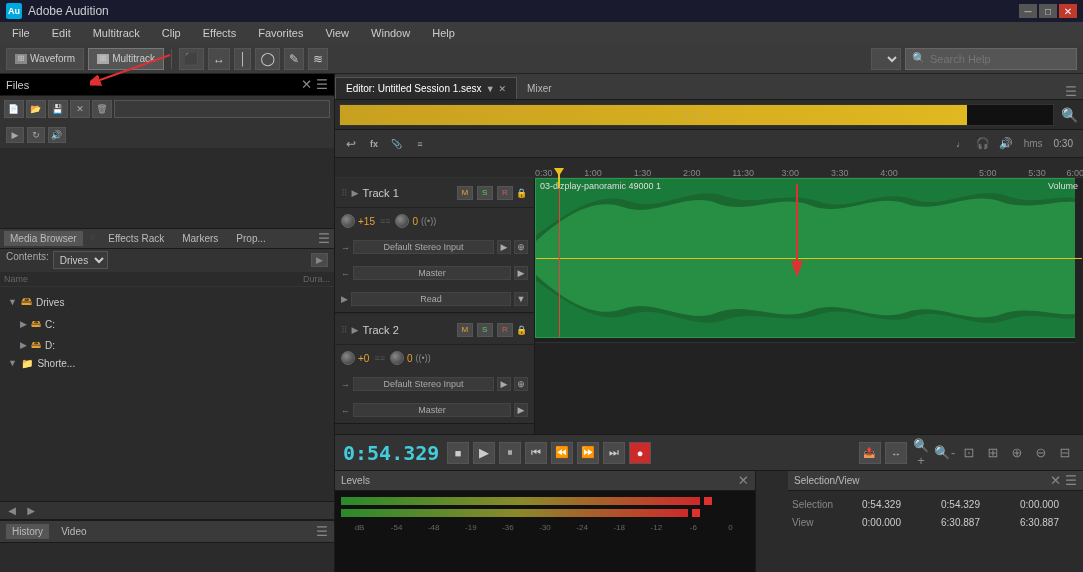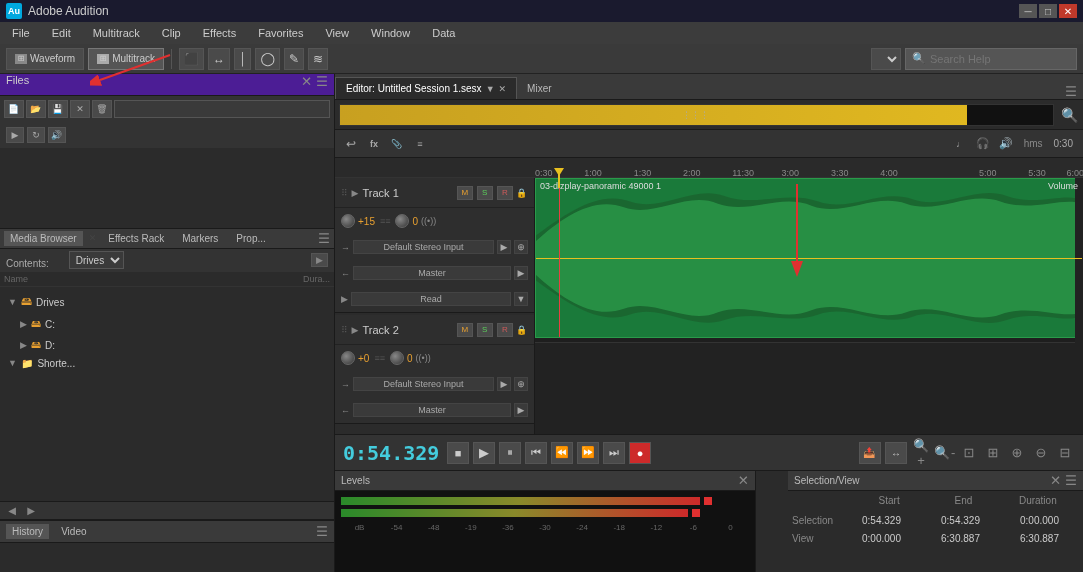--- a/index.html
+++ b/index.html
@@ -31,34 +31,34 @@
     #default-dropdown { background: #4a4a4a; border: 1px solid #555; color: #ccc; height: 22px; padding: 0 4px; font-size: 11px; }
 
     
     #main-layout { display: flex; height: calc(572px - 74px); }
 
     
     #left-panel { width: 335px; display: flex; flex-direction: column; background: #2b2b2b; border-right: 1px solid #1a1a1a; }
 
     
     #files-panel { height: 155px; border-bottom: 1px solid #1a1a1a; }
-    #files-header { background: #4c1d95; height: 22px; display: flex; align-items: flex-start; padding: 0 6px; gap: 4px; border-bottom: 1px solid #1a1a1a; }
+    #files-header { background: #000000; height: 22px; display: flex; align-items: center; padding: 0 6px; gap: 4px; border-bottom: 1px solid #1a1a1a; }
     #files-toolbar { background: #333; height: 26px; display: flex; align-items: center; padding: 0 4px; gap: 2px; }
     .files-tb-btn { background: #4a4a4a; border: 1px solid #555; width: 20px; height: 18px; display: flex; align-items: center; justify-content: center; cursor: pointer; font-size: 9px; color: #aaa; }
     #files-search { flex: 1; background: #3a3a3a; border: 1px solid #555; height: 18px; padding: 0 4px; color: #ccc; font-size: 10px; }
     #files-toolbar2 { background: #333; height: 26px; display: flex; align-items: center; padding: 0 6px; gap: 3px; }
     .play-btn { background: #4a4a4a; border: 1px solid #555; width: 18px; height: 16px; display: flex; align-items: center; justify-content: center; cursor: pointer; font-size: 9px; color: #aaa; }
 
     
     #media-browser { flex: 1; border-bottom: 1px solid #1a1a1a; overflow: hidden; }
     #mb-header { background: #3a3a3a; height: 22px; display: flex; align-items: center; padding: 0 4px; gap: 6px; border-bottom: 1px solid #1a1a1a; }
     .mb-tab { padding: 2px 6px; font-size: 10px; color: #bbb; cursor: pointer; }
     .mb-tab.active { background: #555; }
     #mb-toolbar { background: #333; height: 26px; display: flex; align-items: center; padding: 0 6px; gap: 4px; }
-    #mb-contents { font-size: 10px; color: #aaa; display: flex; align-items: flex-end; gap: 20px; }
+    #mb-contents { font-size: 10px; color: #aaa; display: flex; align-items: flex-start; gap: 4px; }
     #mb-drives-dropdown { background: #3a3a3a; border: 1px solid #555; color: #ccc; height: 18px; font-size: 10px; padding: 0 2px; }
     #mb-list { padding: 4px; overflow-y: auto; height: calc(100% - 48px); }
     .mb-item { display: flex; align-items: center; gap: 4px; padding: 2px 4px; cursor: pointer; font-size: 10px; }
 
     
     #history-panel { background: #2b2b2b; height: 52px; border-top: 1px solid #1a1a1a; }
     #history-header { background: #3a3a3a; height: 22px; display: flex; align-items: center; padding: 0 6px; gap: 6px; border-bottom: 1px solid #1a1a1a; }
     .history-tab { padding: 2px 6px; font-size: 10px; color: #bbb; cursor: pointer; }
     .history-tab.active { background: #555; }
     #history-content { padding: 4px 6px; font-size: 10px; color: #aaa; }
@@ -157,21 +157,21 @@
 
 <div id="menu-bar">
   <span class="menu-item">File</span>
   <span class="menu-item">Edit</span>
   <span class="menu-item">Multitrack</span>
   <span class="menu-item">Clip</span>
   <span class="menu-item">Effects</span>
   <span class="menu-item">Favorites</span>
   <span class="menu-item">View</span>
   <span class="menu-item">Window</span>
-  <span class="menu-item">Data</span>
+  <span class="menu-item">Help</span>
 </div>
 
 <div id="toolbar">
   <button class="toolbar-btn">
     <span style="display:inline-block;width:12px;height:10px;background:#888;font-size:8px;">⊞</span>
     <span>Waveform</span>
   </button>
   <button class="toolbar-btn active">
     <span style="display:inline-block;width:12px;height:10px;background:#aaa;font-size:8px;">⊞</span>
     <span>Multitrack</span>
@@ -517,26 +517,20 @@
         </div>
       </div>
 
       <div id="selection-view-panel">
         <div id="sv-header">
           <span>Selection/View</span>
           <button style="background:transparent;border:none;color:#888;cursor:pointer;margin-left:auto;">✕</button>
           <button style="background:transparent;border:none;color:#888;cursor:pointer;">☰</button>
         </div>
         <div id="sv-table">
-          <div class="sv-header-row">
-            <div style="width:56px;"></div>
-            <div class="sv-header-col">Start</div>
-            <div class="sv-header-col">End</div>
-            <div class="sv-header-col">Duration</div>
-          </div>
           <div class="sv-row">
             <div class="sv-label">Selection</div>
             <div class="sv-col">0:54.329</div>
             <div class="sv-col">0:54.329</div>
             <div class="sv-col">0:00.000</div>
           </div>
           <div class="sv-row">
             <div class="sv-label">View</div>
             <div class="sv-col">0:00.000</div>
             <div class="sv-col">6:30.887</div>

